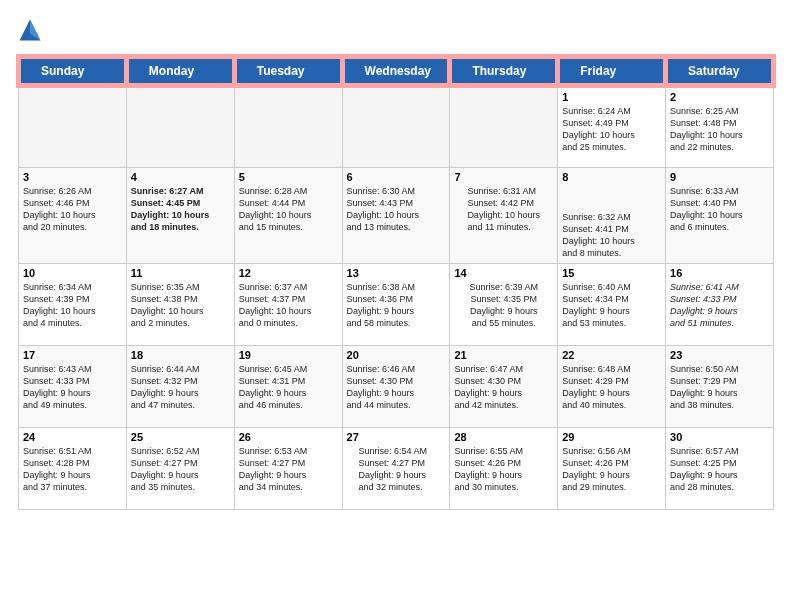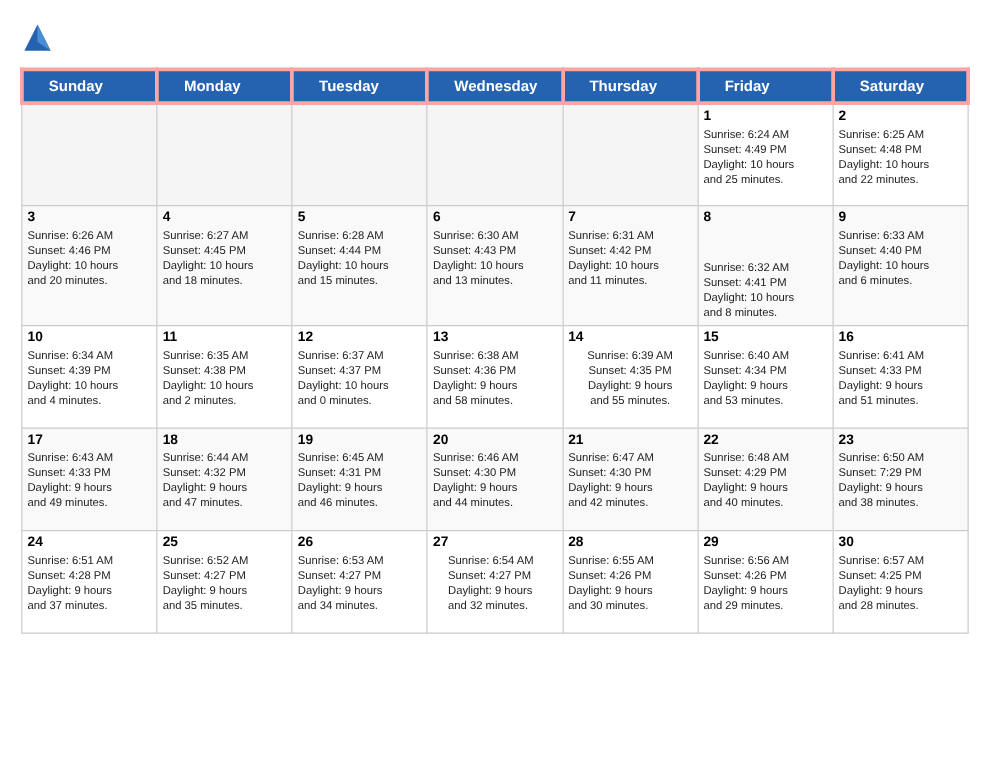--- a/index.html
+++ b/index.html
@@ -49,21 +49,21 @@
       border-collapse: collapse;
       table-layout: fixed;
     }
     .calendar th {
       background: #2563b0;
       color: #fff;
       font-size: 12px;
       font-weight: bold;
       padding: 5px 20px;
       text-align: left;
-      border: 3px solid #fca5a5;
+      border: 5px solid #fca5a5;
     }
     .calendar td {
       border: 1px solid #ccc;
       vertical-align: top;
       padding: 3px 4px;
       font-size: 9.5px;
       height: 82px;
       background: #fff;
     }
     .calendar td.empty {
@@ -142,42 +142,42 @@
         <tr>
           <td>
             <span class="day-number">3</span>
             <div class="day-info" style="white-space: pre-line;">Sunrise: 6:26 AM
 Sunset: 4:46 PM
 Daylight: 10 hours
 and 20 minutes.</div>
           </td>
           <td>
             <span class="day-number">4</span>
-            <div class="day-info" style="white-space: pre-line;">Sunrise: 6:27 AM
+            <div class="day-info" style="white-space: pre-line; font-weight: bold;">Sunrise: 6:27 AM
 Sunset: 4:45 PM
 Daylight: 10 hours
 and 18 minutes.</div>
           </td>
           <td>
             <span class="day-number">5</span>
             <div class="day-info" style="white-space: pre-line;">Sunrise: 6:28 AM
 Sunset: 4:44 PM
 Daylight: 10 hours
 and 15 minutes.</div>
           </td>
           <td>
             <span class="day-number">6</span>
             <div class="day-info" style="white-space: pre-line;">Sunrise: 6:30 AM
 Sunset: 4:43 PM
 Daylight: 10 hours
 and 13 minutes.</div>
           </td>
           <td>
             <span class="day-number">7</span>
-            <div class="day-info" style="white-space: pre-line;">Sunrise: 6:31 AM
+            <div class="day-info" style="white-space: pre-line; margin-left: 13px;">Sunrise: 6:31 AM
 Sunset: 4:42 PM
 Daylight: 10 hours
 and 11 minutes.</div>
           </td>
           <td>
             <span class="day-number">8</span>
             <div class="day-info" style="white-space: pre-line; margin-top: 28px;">Sunrise: 6:32 AM
 Sunset: 4:41 PM
 Daylight: 10 hours
 and 8 minutes.</div>
@@ -228,21 +228,21 @@
           </td>
           <td>
             <span class="day-number">15</span>
             <div class="day-info" style="white-space: pre-line;">Sunrise: 6:40 AM
 Sunset: 4:34 PM
 Daylight: 9 hours
 and 53 minutes.</div>
           </td>
           <td>
             <span class="day-number">16</span>
-            <div class="day-info" style="white-space: pre-line;">Sunrise: 6:41 AM
+            <div class="day-info" style="white-space: pre-line; font-style: italic;">Sunrise: 6:41 AM
 Sunset: 4:33 PM
 Daylight: 9 hours
 and 51 minutes.</div>
           </td>
         </tr>
         <tr>
           <td>
             <span class="day-number">17</span>
             <div class="day-info" style="white-space: pre-line;">Sunrise: 6:43 AM
 Sunset: 4:33 PM

